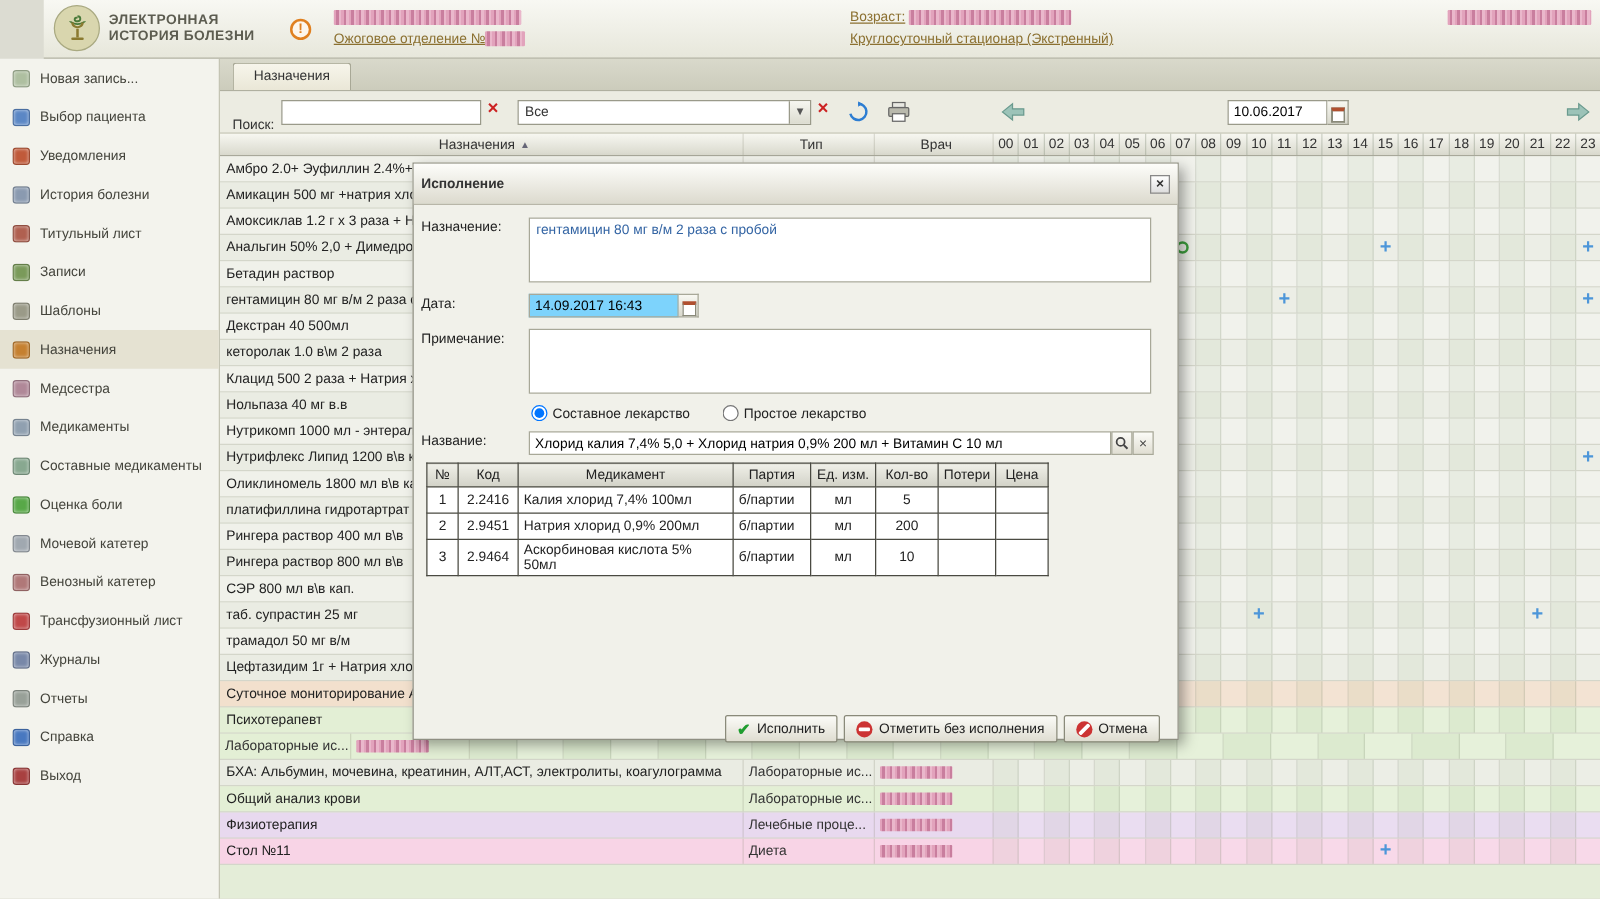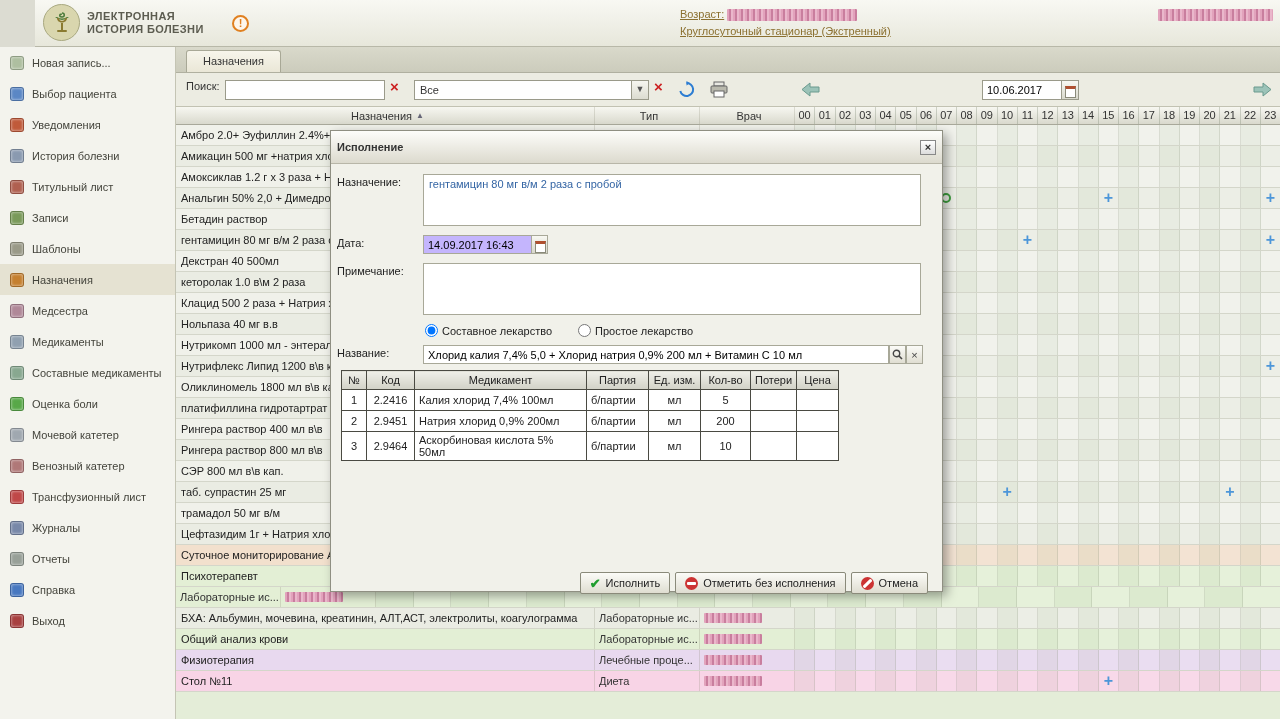--- a/index.html
+++ b/index.html
@@ -26,21 +26,21 @@
   .side-item.active{background:#e5e2d2;}
   .side-ico{width:14px;height:14px;border-radius:3px;flex:none;border:1px solid rgba(0,0,0,.18);box-shadow:inset 0 0 3px rgba(255,255,255,.7);}
   .side-label{white-space:nowrap;}
 
   
   .content{position:absolute;left:176px;top:47px;width:1104px;height:672px;background:#dcdcd0;}
   .tabbar{height:26px;background:linear-gradient(#d9d9cb,#ccccbc);border-bottom:1px solid #b0b0a0;padding-left:10px;display:flex;align-items:flex-end;}
   .tab{height:22px;padding:0 16px;background:linear-gradient(#f7f5eb,#eae7d7);border:1px solid #a8a896;border-bottom:none;border-radius:3px 3px 0 0;line-height:21px;color:#333;cursor:pointer;}
   .toolbar{position:relative;height:34px;background:#ececе2;background-color:#ecece2;border-bottom:1px solid #c2c2b2;}
   .tb-abs{position:absolute;top:7px;}
-  .tb-label{top:7px;color:#333;}
+  .tb-label{top:21px;color:#333;}
   .tb-input{width:160px;height:20px;border:1px solid #9a9a8a;background:#fff;padding:0 4px;font-size:11px;font-family:inherit;}
   .redx{color:#cc2222;font-weight:bold;font-size:15px;line-height:20px;cursor:pointer;background:none;border:none;}
   .tb-filter{width:235px;height:20px;border:1px solid #9a9a8a;background:#fff;display:flex;align-items:center;cursor:pointer;gap:12px;}
   .tb-filter .fv{flex:1;padding:0 5px;color:#333;}
   .dd-btn{width:17px;height:18px;border-left:1px solid #9a9a8a;background:linear-gradient(#f6f6f0,#dcdcd0);text-align:center;line-height:17px;color:#555;font-size:9px;}
   .icon-btn{background:none;border:none;cursor:pointer;padding:0;}
   .tb-date{width:80px;height:20px;border:1px solid #9a9a8a;background:#fff;padding:0 4px;font-size:11px;font-family:inherit;}
   .cal-btn{width:17px;height:20px;border:1px solid #9a9a8a;border-left:none;background:linear-gradient(#f8f8f2,#d8d8cc);cursor:pointer;position:relative;}
   .cal-btn::after{content:"";position:absolute;left:3px;top:5px;width:9px;height:8px;background:
      linear-gradient(#fff,#fff) padding-box,#8a8a7a;border:1px solid #8a8a7a;border-top:3px solid #b05030;}
@@ -78,21 +78,21 @@
 
   
   .modal{position:absolute;left:330px;top:130px;width:613px;height:462px;background:#f1f1ea;border:1px solid #8f8f82;box-shadow:4px 4px 10px rgba(0,0,0,.35);z-index:50;}
   .modal-title{height:33px;background:linear-gradient(#fdfdfa,#dcdace);border-bottom:1px solid #b8b6a8;display:flex;align-items:center;padding:0 6px;font-weight:bold;color:#333;}
   .modal-close{margin-left:auto;width:16px;height:15px;border:1px solid #888;background:linear-gradient(#fff,#ddd);text-align:center;line-height:13px;font-size:11px;cursor:pointer;color:#333;}
   .modal-body{position:relative;height:440px;padding:10px 6px;}
   .frow{display:flex;margin-bottom:9px;align-items:flex-start;}
   .frow label{width:86px;flex:none;padding-top:2px;color:#222;}
   .rx{width:498px;height:52px;border:1px solid #a8a898;background:#fff;resize:none;font-family:inherit;font-size:11px;color:#3465a4;padding:3px 5px;}
   .note{width:498px;height:52px;border:1px solid #a8a898;background:#fff;resize:none;font-family:inherit;font-size:11px;padding:3px 5px;}
-  .dt{width:109px;height:19px;border:1px solid #a8a898;background:#c4b5fd;font-family:inherit;font-size:11px;padding:0 4px;}
+  .dt{width:120px;height:19px;border:1px solid #a8a898;background:#7dd3fc;font-family:inherit;font-size:11px;padding:0 4px;}
   .cal-sm{width:16px;height:19px;border:1px solid #a8a898;border-left:none;background:linear-gradient(#f8f8f2,#d8d8cc);cursor:pointer;position:relative;}
   .cal-sm::after{content:"";position:absolute;left:3px;top:5px;width:9px;height:8px;background:#fff;border:1px solid #8a8a7a;border-top:3px solid #b05030;}
   .radios{margin:2px 0 8px 88px;display:flex;gap:26px;align-items:center;}
   .radios label{display:flex;align-items:center;gap:4px;cursor:pointer;}
   .medname{width:466px;height:19px;border:1px solid #a8a898;background:#fff;font-family:inherit;font-size:11px;padding:0 4px;}
   .sq{width:17px;height:19px;border:1px solid #a8a898;background:linear-gradient(#fbfbf7,#e0ded2);cursor:pointer;display:inline-flex;align-items:center;justify-content:center;font-size:11px;color:#444;padding:0;}
   .medtab{border-collapse:collapse;margin:6px 0 0 4px;}
   .medtab th,.medtab td{border:1px solid #4a4a42;padding:2px 4px;font-size:11px;text-align:center;}
   .medtab th{background:linear-gradient(#efefe8,#d2d2c7);font-weight:normal;color:#222;height:19px;}
   .medtab td{background:#fff;height:21px;}
@@ -123,20 +123,26 @@
       </svg>
     </div>
     <div class="logo-text">
       <div>ЭЛЕКТРОННАЯ</div>
       <div>ИСТОРИЯ БОЛЕЗНИ</div>
     </div>
   </div>
 
   <span class="warn">!</span>
 
+  <div class="patient-block">
+    <div><span class="redact w150"></span></div>
+    <div>
+      <span class="hdr-link">Ожоговое отделение №</span><span class="redact w32"></span>
+    </div>
+  </div>
 
   <div class="age-block">
     <div>
       <span class="hdr-link">Возраст:</span>
       <span class="redact w130"></span>
     </div>
     <div><span class="hdr-link">Круглосуточный стационар (Экстренный)</span></div>
   </div>
 
   <div class="top-right">

